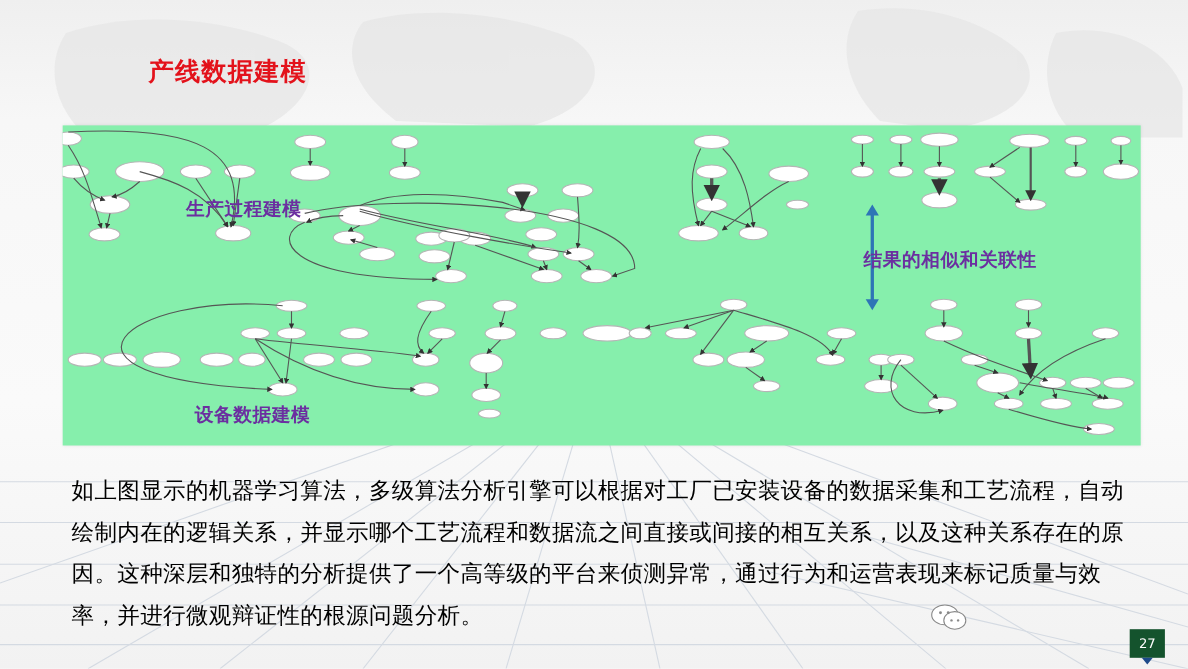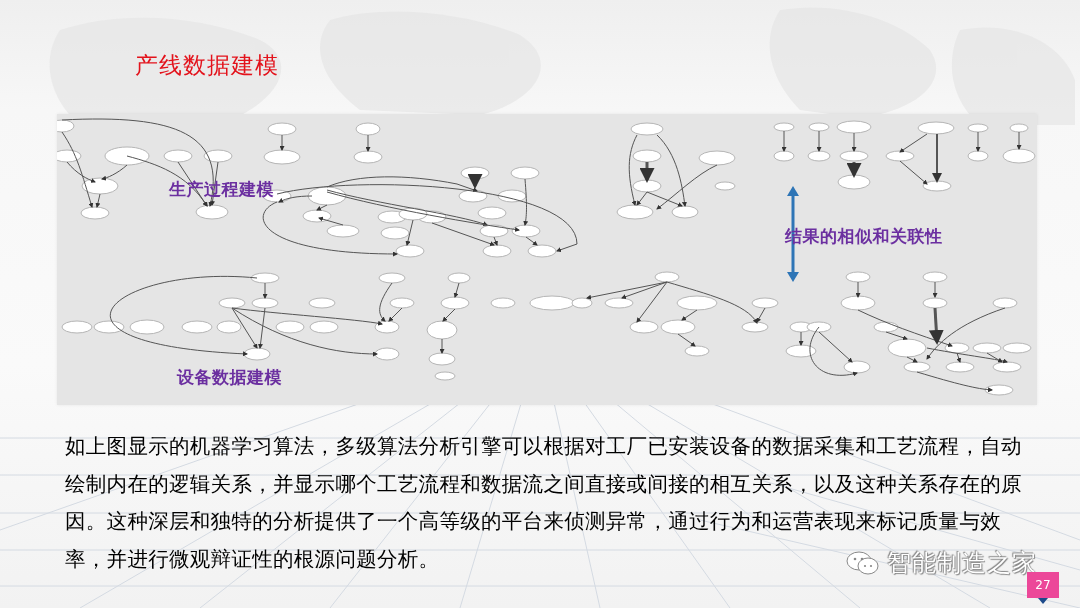--- a/index.html
+++ b/index.html
@@ -9,25 +9,25 @@
     background: linear-gradient(180deg, #efefef 0%, #f7f7f7 18%, #fafafa 60%, #f2f2f2 100%);
   }
   .bg-map {
     position:absolute; left:0; top:0; width:1080px; height:130px; pointer-events:none;
   }
   .bg-floor {
     position:absolute; left:0; top:400px; width:1080px; height:208px; pointer-events:none;
   }
   .slide-title {
     position:absolute; left:135px; top:50px;
-    font-size:23px; font-weight:normal; color:#e3121b; letter-spacing:1px;
+    font-size:23px; font-weight:bold; color:#e3121b; letter-spacing:1px;
   }
   .figure {
     position:absolute; left:57px; top:114px; width:980px; height:291px;
-    background:#e5e5e5; box-shadow: 0 0 3px rgba(0,0,0,0.08);
+    background:#86efac; box-shadow: 0 0 3px rgba(0,0,0,0.08);
   }
   .figure svg { position:absolute; left:0; top:0; }
   .fig-label {
     position:absolute; font-size:17px; font-weight:bold; color:#6b2fa0;
     letter-spacing:0.5px; white-space:nowrap;
   }
   .lbl-process { left:112px; top:64px; }
   .lbl-equip { left:120px; top:252px; }
   .lbl-result { left:728px; top:111px; }
   .body-text {
@@ -37,21 +37,21 @@
   .brand {
     position:absolute; left:845px; top:547px; display:flex; align-items:center; gap:6px;
   }
   .brand-name {
     font-size:24px; color:#ffffff; letter-spacing:1px;
     text-shadow: 0 0 1px #777, 1px 1px 1px #888, -1px -1px 1px #888;
     font-weight:normal;
   }
   .page-badge {
     position:absolute; left:1027px; top:572px; width:32px; height:26px;
-    background:#ec4899; color:#ffffff; font-size:12px;
+    background:#14532d; color:#ffffff; font-size:12px;
     display:flex; align-items:center; justify-content:center;
   }
   .page-badge::after {
     content:""; position:absolute; left:11px; bottom:-6px;
     border-left:5px solid transparent; border-right:5px solid transparent;
     border-top:6px solid #1d4a8a;
   }
 </style>
 </head>
 <body>
@@ -297,16 +297,15 @@
 
 <div class="brand">
   <svg width="36" height="28" viewBox="0 0 36 28">
     <ellipse cx="14" cy="12" rx="12" ry="9" fill="#fff" stroke="#888" stroke-width="1"></ellipse>
     <ellipse cx="23" cy="17" rx="10" ry="8" fill="#fff" stroke="#888" stroke-width="1"></ellipse>
     <circle cx="10" cy="10" r="1.3" fill="#888"></circle>
     <circle cx="17" cy="10" r="1.3" fill="#888"></circle>
     <circle cx="20" cy="17" r="1.1" fill="#888"></circle>
     <circle cx="26" cy="17" r="1.1" fill="#888"></circle>
   </svg>
-  <span class="brand-name">智能制造之家</span>
 </div>
 
 <div class="page-badge">27</div>
 
 </body></html>

